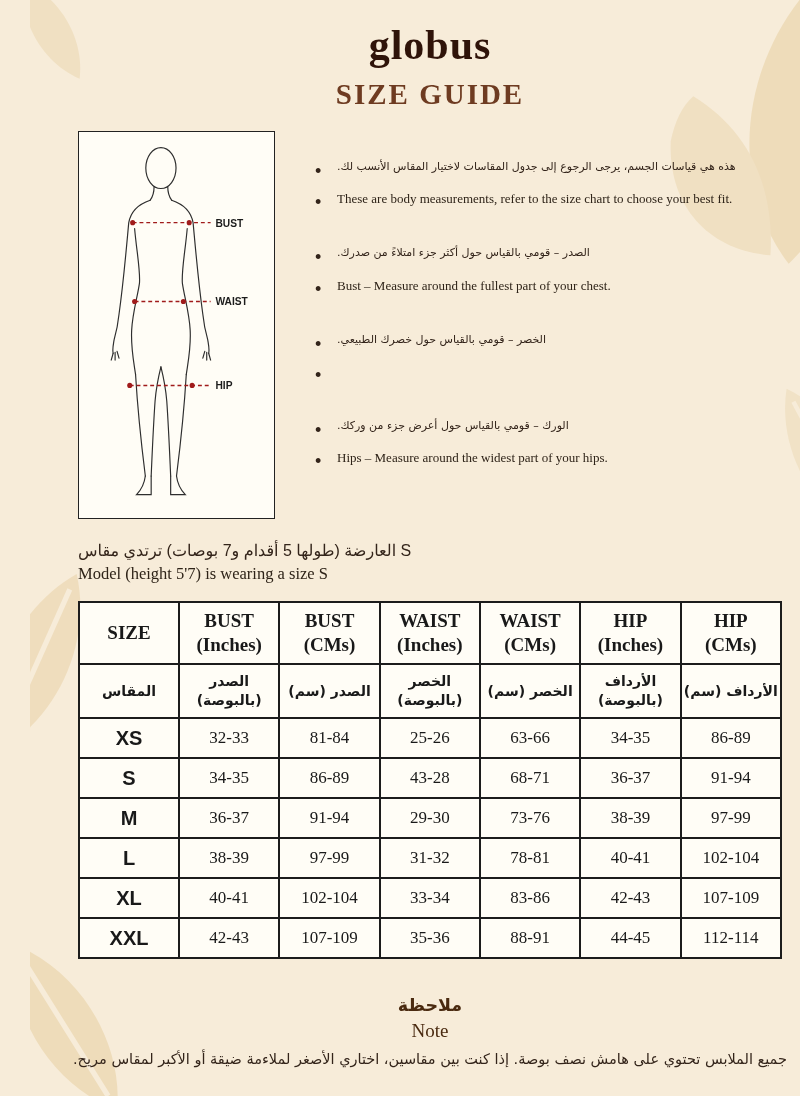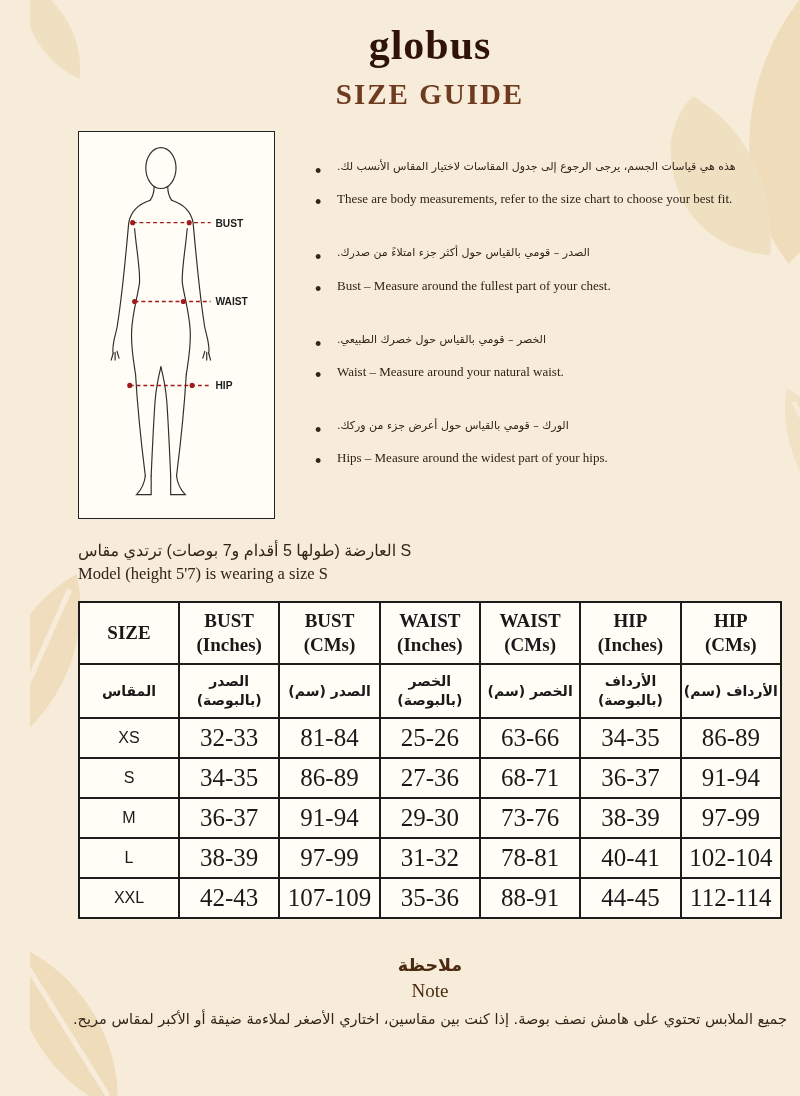--- a/index.html
+++ b/index.html
@@ -45,22 +45,22 @@
 
   
   table.size-chart{border-collapse:collapse;table-layout:fixed;width:704px;
         margin:16px auto 0;background:var(--panel);padding-left:40px;}
   .size-chart th,.size-chart td{border:2px solid var(--table_border);text-align:center;
         vertical-align:middle;padding:0;overflow:hidden;}
   .th-en{height:60px;font-family:"Liberation Serif",serif;font-weight:700;font-size:19px;
         white-space:pre-line;line-height:1.3;color:#191919;}
   .th-ar{height:52px;font-family:"DejaVu Sans",sans-serif;font-weight:700;font-size:14px;
         direction:rtl;white-space:pre-line;line-height:1.35;color:#191919;}
-  .size-chart tbody td{height:38px;font-family:"Liberation Serif",serif;font-size:25px;color:#191919;}
-  .size-chart td.size-cell{font-weight:400;font-family:"Liberation Sans",sans-serif;font-size:16px;}
+  .size-chart tbody td{height:38px;font-family:"Liberation Serif",serif;font-size:17px;color:#191919;}
+  .size-chart td.size-cell{font-weight:700;font-family:"Liberation Sans",sans-serif;font-size:20px;}
 
   
   .note{margin-top:34px;text-align:center;padding:0 16px;}
   .note-title-ar{font-family:"DejaVu Sans",sans-serif;font-weight:700;font-size:17.5px;
         color:var(--note_title);line-height:1.4;}
   .note-title-en{font-family:"Liberation Serif",serif;font-weight:400;font-size:19px;
         color:var(--note_title);line-height:1.4;}
   .note-body-ar{direction:rtl;font-family:"DejaVu Sans",sans-serif;font-size:14.5px;
         color:var(--body_text);line-height:1.6;margin-top:4px;}
 </style>
@@ -158,21 +158,20 @@
           </div>
         </div>
 
         <div class="inst-group">
           <div class="inst-line">
             <span class="bullet">•</span>
             <div class="txt-ar">الخصر – قومي بالقياس حول خصرك الطبيعي.</div>
           </div>
           <div class="inst-line">
             <span class="bullet">•</span>
-            <div class="txt-en">Waist – Measure around your natural waist.</div>
           </div>
         </div>
 
         <div class="inst-group">
           <div class="inst-line">
             <span class="bullet">•</span>
             <div class="txt-ar">الورك – قومي بالقياس حول أعرض جزء من وركك.</div>
           </div>
           <div class="inst-line">
             <span class="bullet">•</span>
@@ -234,21 +233,21 @@
             <td class="num-cell">81-84</td>
             <td class="num-cell">25-26</td>
             <td class="num-cell">63-66</td>
             <td class="num-cell">34-35</td>
             <td class="num-cell">86-89</td>
           </tr>
           <tr>
             <td class="size-cell">S</td>
             <td class="num-cell">34-35</td>
             <td class="num-cell">86-89</td>
-            <td class="num-cell">27-36</td>
+            <td class="num-cell">43-28</td>
             <td class="num-cell">68-71</td>
             <td class="num-cell">36-37</td>
             <td class="num-cell">91-94</td>
           </tr>
           <tr>
             <td class="size-cell">M</td>
             <td class="num-cell">36-37</td>
             <td class="num-cell">91-94</td>
             <td class="num-cell">29-30</td>
             <td class="num-cell">73-76</td>
@@ -258,20 +257,29 @@
           <tr>
             <td class="size-cell">L</td>
             <td class="num-cell">38-39</td>
             <td class="num-cell">97-99</td>
             <td class="num-cell">31-32</td>
             <td class="num-cell">78-81</td>
             <td class="num-cell">40-41</td>
             <td class="num-cell">102-104</td>
           </tr>
           <tr>
+            <td class="size-cell">XL</td>
+            <td class="num-cell">40-41</td>
+            <td class="num-cell">102-104</td>
+            <td class="num-cell">33-34</td>
+            <td class="num-cell">83-86</td>
+            <td class="num-cell">42-43</td>
+            <td class="num-cell">107-109</td>
+          </tr>
+          <tr>
             <td class="size-cell">XXL</td>
             <td class="num-cell">42-43</td>
             <td class="num-cell">107-109</td>
             <td class="num-cell">35-36</td>
             <td class="num-cell">88-91</td>
             <td class="num-cell">44-45</td>
             <td class="num-cell">112-114</td>
           </tr>
         </tbody>
     </table>

